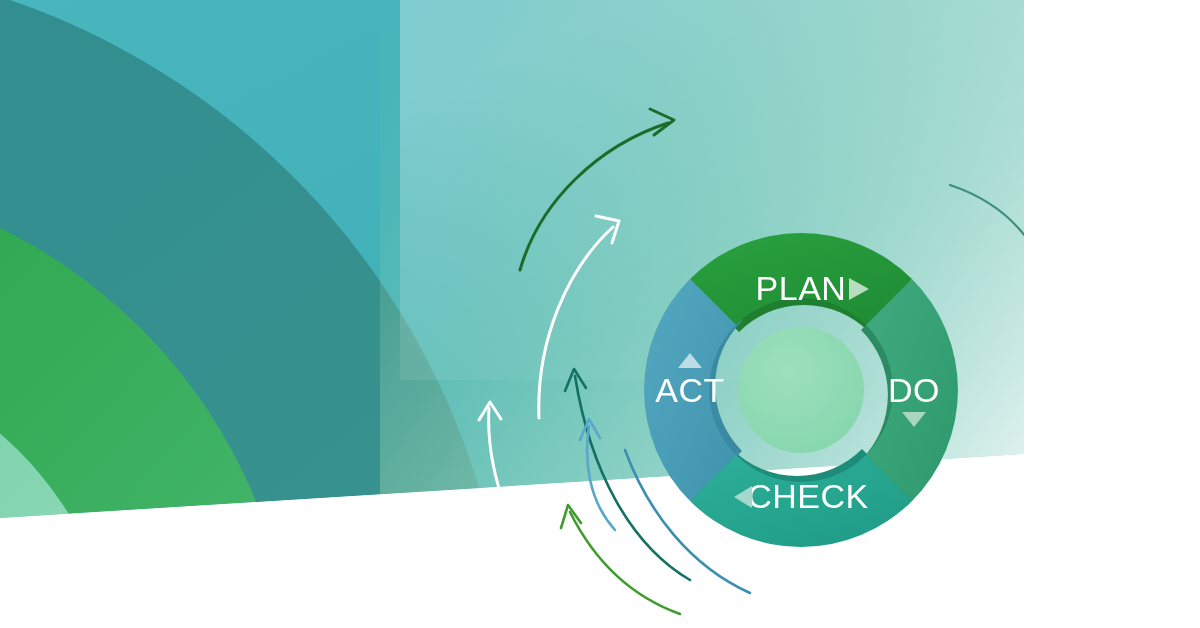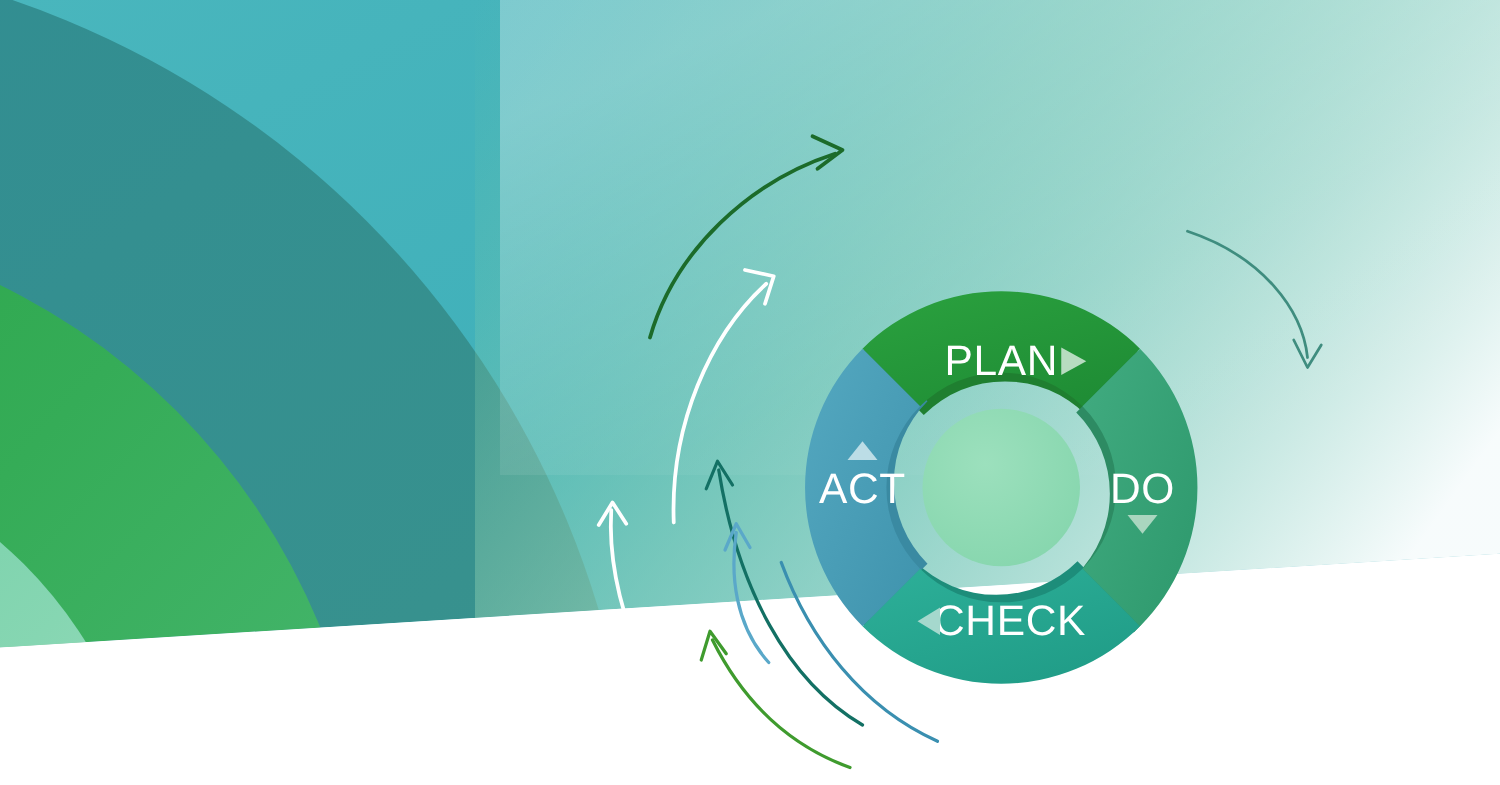--- a/index.html
+++ b/index.html
@@ -1,21 +1,21 @@
 <!DOCTYPE html>
 <html><head>
 <meta charset="utf-8">
 <title>PDCA Cycle</title>
 <style>
   html,body{margin:0;padding:0;background:#ffffff;}
   body{
     font-family:"Liberation Sans","DejaVu Sans",sans-serif;
     width:1200px;height:628px;overflow:hidden;
   }
-  #stage{position:relative;width:1200px;height:628px;overflow:hidden;background:#5eead4;}
+  #stage{position:relative;width:1024px;height:628px;overflow:hidden;background:#5eead4;}
   #stage svg{position:absolute;top:0;left:0;display:block;}
   .seg-label{
     font-family:"Liberation Sans","DejaVu Sans",sans-serif;
     font-weight:400;
     fill:#ffffff;
     letter-spacing:0.5px;
   }
 </style>
 </head>
 <body>

